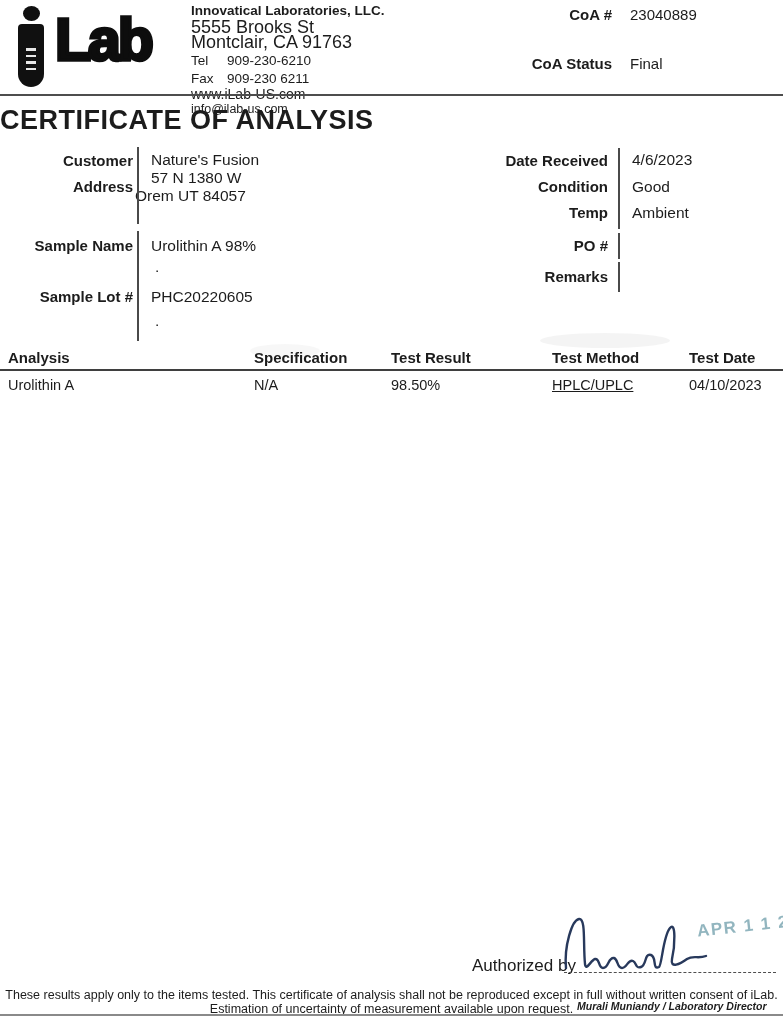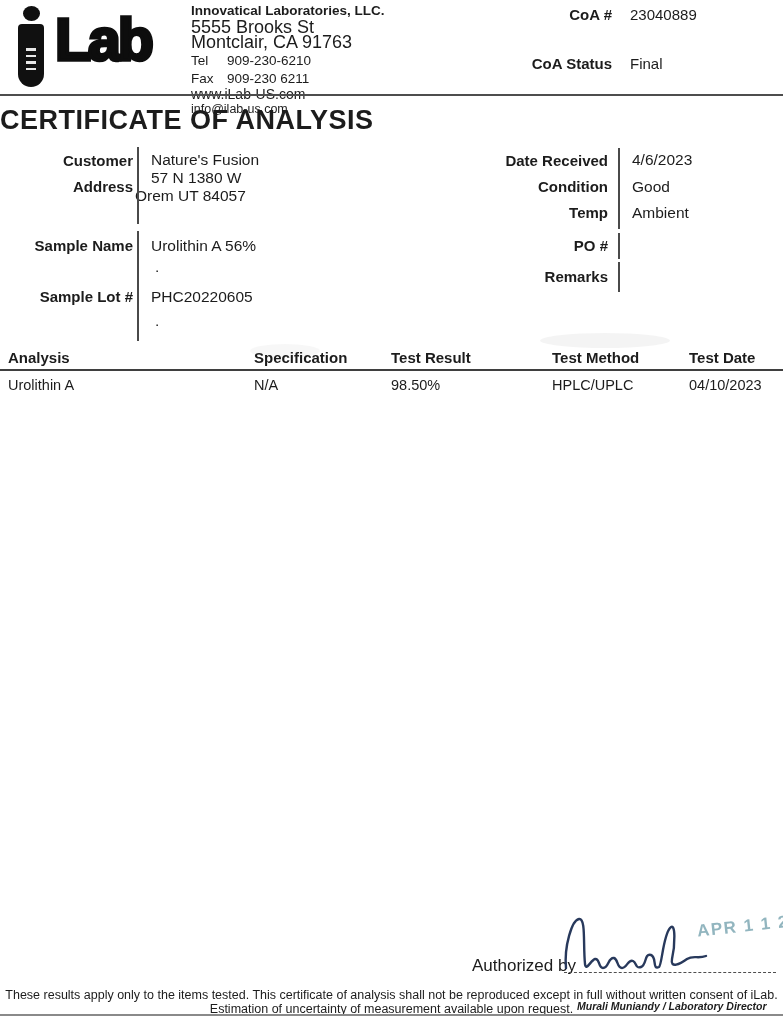--- a/index.html
+++ b/index.html
@@ -114,21 +114,21 @@
   <div class="title">CERTIFICATE OF ANALYSIS</div>
 
   <div class="flabel" style="left:0; width:133px; top:152px;">Customer</div>
   <div class="flabel" style="left:0; width:133px; top:178px;">Address</div>
   <div class="flabel" style="left:0; width:133px; top:237px;">Sample Name</div>
   <div class="flabel" style="left:0; width:133px; top:288px;">Sample Lot #</div>
 
   <div class="fvalue" style="left:151px; top:151px;">Nature's Fusion</div>
   <div class="fvalue" style="left:151px; top:169px;">57 N 1380 W</div>
   <div class="fvalue" style="left:135px; top:187px;">Orem UT 84057</div>
-  <div class="fvalue" style="left:151px; top:237px;">Urolithin A 56%</div>
+  <div class="fvalue" style="left:151px; top:237px;">Urolithin A 98%</div>
   <div class="fvalue" style="left:155px; top:258px;">.</div>
   <div class="fvalue" style="left:151px; top:288px;">PHC20220605</div>
   <div class="fvalue" style="left:155px; top:312px;">.</div>
 
   <div class="vline" style="left:137px; top:147px; height:77px;"></div>
   <div class="vline" style="left:137px; top:231px; height:110px;"></div>
 
   <div class="flabel" style="left:440px; width:168px; top:152px;">Date Received</div>
   <div class="flabel" style="left:440px; width:168px; top:178px;">Condition</div>
   <div class="flabel" style="left:440px; width:168px; top:204px;">Temp</div>
@@ -152,21 +152,21 @@
   <div class="th" style="left:254px; top:349px;">Specification</div>
   <div class="th" style="left:391px; top:349px;">Test Result</div>
   <div class="th" style="left:552px; top:349px;">Test Method</div>
   <div class="th" style="left:689px; top:349px;">Test Date</div>
 
   <div class="hrule" style="top:369px; height:2px; background:#3f3f3f;"></div>
 
   <div class="td" style="left:8px;   top:377px;">Urolithin A</div>
   <div class="td" style="left:254px; top:377px;">N/A</div>
   <div class="td" style="left:391px; top:377px;">98.50%</div>
-  <div class="td" style="left:552px; top:377px;">HPLC/UPLC</div>
+  <div class="td" style="left:552px; top:377px;text-decoration:underline;">HPLC/UPLC</div>
   <div class="td" style="left:689px; top:377px;">04/10/2023</div>
 
   <div class="auth-label">Authorized by</div>
 
   <svg class="sig-svg" width="165" height="64" viewBox="0 0 165 64">
     <path d="M10,56 C8,34 16,8 23,7 C30,6 27,32 29,52
              C30,60 35,48 39,47 C44,46 42,56 47,56 C53,56 52,45 58,46 C62,47 61,56 66,56
              C71,56 72,47 77,49 C81,51 79,57 85,55 C91,53 88,41 95,43 C101,45 96,58 103,55
              C106,53 107,24 114,16 C120,9 119,34 116,47 C114,57 124,52 131,47 C137,43 142,47 150,44" fill="none" stroke="#28395c" stroke-width="2.4" stroke-linecap="round"></path>
   </svg>

